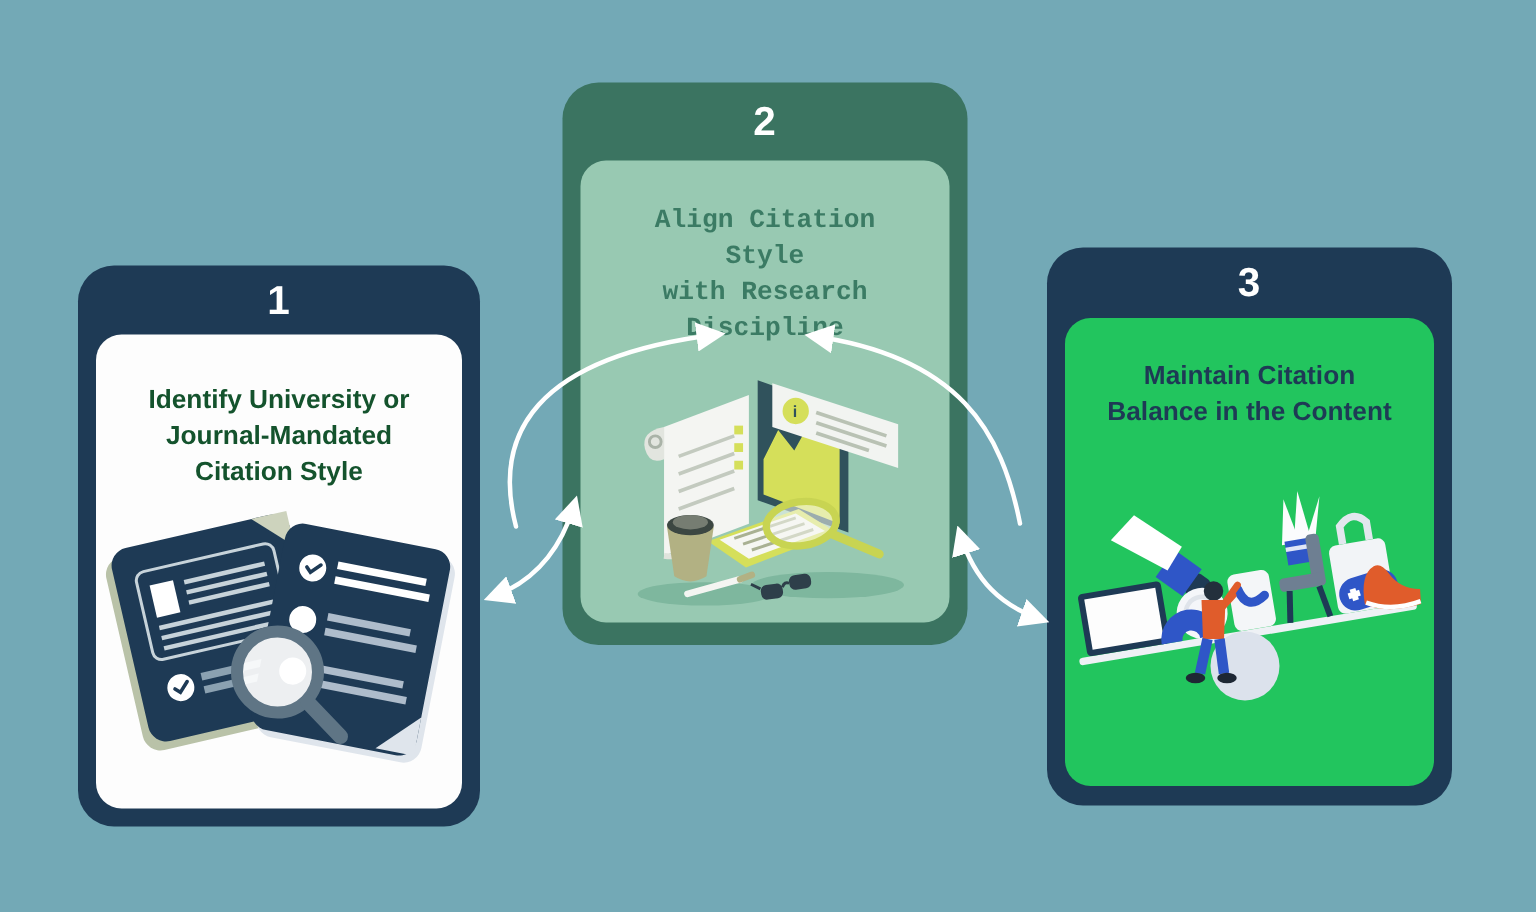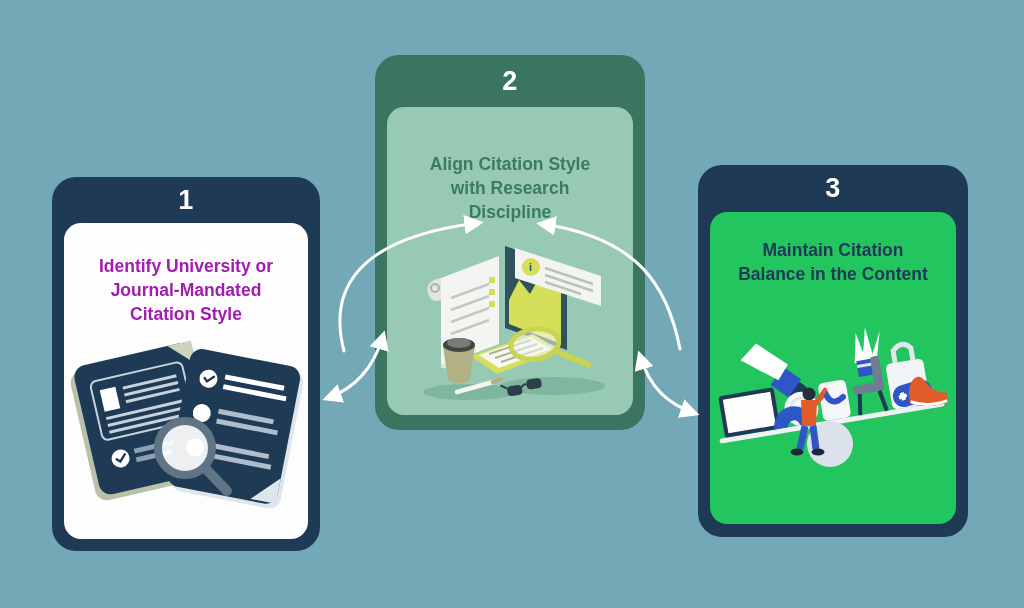--- a/index.html
+++ b/index.html
@@ -13,40 +13,40 @@
   
   .c1{left:52px;top:177px;width:268px;height:374px;}
   .c1 .card-number{height:46px;}
   .c1 .card-inner{left:12px;right:12px;top:46px;bottom:12px;}
   .c1 .card-title{margin-top:31px;width:220px;}
   .c1 .illus{margin-top:10px;}
   
   .c2{left:375px;top:55px;width:270px;height:375px;}
   .c2 .card-number{height:52px;}
   .c2 .card-inner{left:12px;right:12px;top:52px;bottom:15px;}
-  .c2 .card-title{margin-top:45px;width:210px;}
+  .c2 .card-title{margin-top:28px;width:210px;font-family:Liberation Mono, monospace;}
   .c2 .illus{margin-top:2px;}
   
   .c3{left:698px;top:165px;width:270px;height:372px;}
   .c3 .card-number{height:47px;}
   .c3 .card-inner{left:12px;right:12px;top:47px;bottom:13px;}
   .c3 .card-title{margin-top:26px;width:225px;}
   .c3 .illus{margin-top:34px;}
   .arrow-overlay{position:absolute;left:0;top:0;width:1024px;height:608px;pointer-events:none;}
   .arrow{fill:none;stroke:currentColor;stroke-width:3;stroke-linecap:round;}
 </style>
 </head>
 <body>
 
 <div class="canvas" style="background-color: rgb(115, 169, 182);">
 
   <div class="card c1" style="background-color: rgb(30, 58, 85);">
     <div class="card-number" style="color: rgb(255, 255, 255);">1</div>
     <div class="card-inner" style="background-color: rgb(253, 253, 253);">
-      <div class="card-title" style="color: #a21caf;">Identify University or
+      <div class="card-title" style="color: #14532d;">Identify University or
 Journal-Mandated
 Citation Style</div>
       <svg class="illus" width="242" height="178" viewBox="0 0 242 178">
 
         <g transform="rotate(-13 80 86)">
           <rect x="16" y="22" width="122" height="132" rx="12" fill="#b9c2a8"></rect>
           <rect x="21" y="17" width="122" height="132" rx="12" fill="#1e3a55"></rect>
           <polygon points="119,17 143,17 143,41" fill="#cdd3bd"></polygon>
           <rect x="35" y="35" width="94" height="60" rx="6" fill="none" stroke="#c7d3da" stroke-width="2"></rect>
           <rect x="43" y="45" width="16" height="22" fill="#ffffff"></rect>

